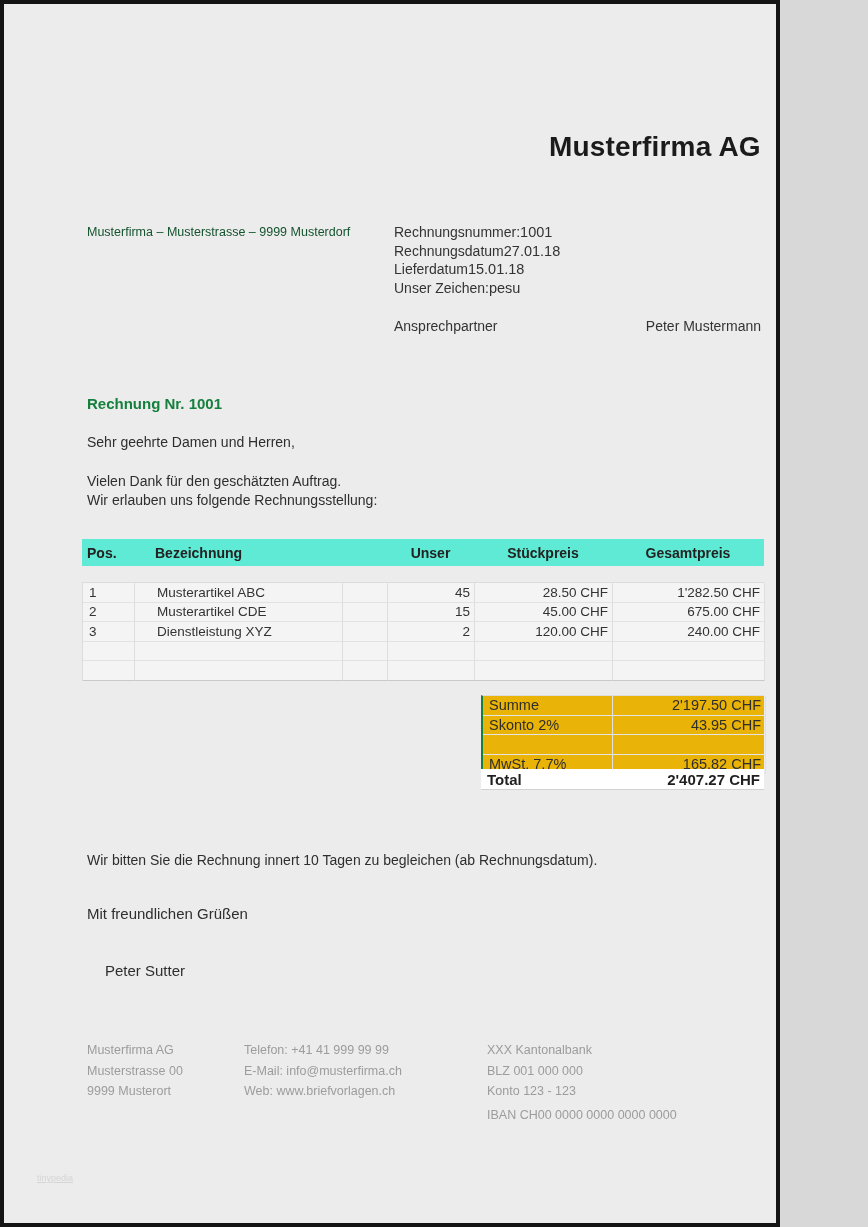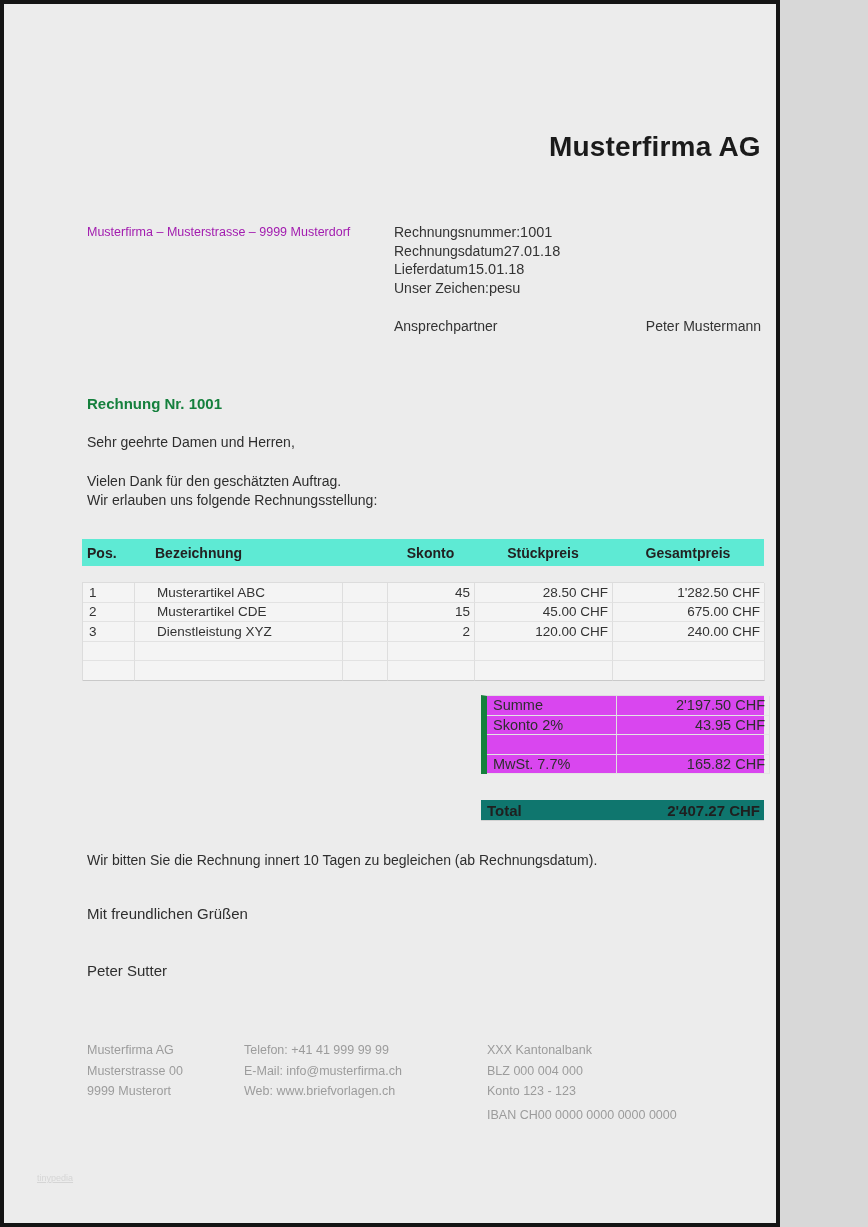--- a/index.html
+++ b/index.html
@@ -14,21 +14,21 @@
     color: #2e2e2e;
   }
   .abs { position: absolute; }
 
   .doc-title {
     left: 545px; top: 127px;
     font-size: 28px; font-weight: bold; color: #1b1b1b;
     letter-spacing: 0.2px;
   }
 
-  .sender-line { left: 83px; top: 221px; font-size: 12.5px; color: #a21caf; }
+  .sender-line { left: 83px; top: 221px; font-size: 12.5px; color: #14532d; }
 
   .recipient { left: 83px; top: 257px; font-size: 14px; line-height: 19.5px; color: #333; }
 
   .meta { left: 390px; top: 220px; width: 367px; font-size: 14px; color: #333; }
   .meta-row { display: flex; justify-content: flex-start; height: 18.6px; }
   .meta-row .val { text-align: right; font-size: 14.5px; }
   .meta-contact { display: flex; justify-content: space-between; margin-top: 20px; }
 
   .subject { left: 83px; top: 391px; font-size: 15px; font-weight: bold; color: #15803d; }
   .salutation { left: 83px; top: 430px; font-size: 14px; }
@@ -68,46 +68,46 @@
   .tbl-body .c.name { padding-left: 22px; }
   .tbl-body .c.num { justify-content: flex-end; padding-right: 4px; }
   .trow { display: contents; }
 
   
   .totals {
     left: 477px; top: 691px; width: 283px;
     display: grid;
     grid-template-columns: 130px 153px;
     grid-auto-rows: 19.5px;
-    background: #d946ef;
+    background: #eab308;
     border-top: 1px solid #dedede;
-    border-left: 6px solid #15803d;
+    border-left: 2px solid #15803d;
     font-size: 14.5px; color: #2e2e2e;
   }
   .totals .c {
     border-right: 1px solid #e0e0e0;
     border-bottom: 1px solid #e4e4e4;
     display: flex; align-items: center;
     white-space: nowrap;
   }
   .totals .c.lbl { padding-left: 6px; }
   .totals .c.val { justify-content: flex-end; padding-right: 4px; }
 
   .total-band {
-    left: 477px; top: 796px; width: 283px; height: 21px;
-    background: #0f766e;
+    left: 477px; top: 765px; width: 283px; height: 21px;
+    background: #ffffff;
     display: flex; justify-content: space-between; align-items: center;
     font-size: 15px; font-weight: bold; color: #1f1f1f;
     padding-left: 6px; padding-right: 4px;
     border-bottom: 1px solid #d2d2d2;
   }
 
   .payment-note { left: 83px; top: 848px; font-size: 14px; }
   .closing { left: 83px; top: 901px; font-size: 15px; }
-  .signature { left: 83px; top: 958px; font-size: 15px; }
+  .signature { left: 101px; top: 958px; font-size: 15px; }
 
   .footer-col { top: 1036px; font-size: 12.5px; line-height: 20.5px; color: #9c9c9c; }
   .footer-col.c1 { left: 83px; }
   .footer-col.c2 { left: 240px; }
   .footer-col.c3 { left: 483px; }
   .footer-col .iban { margin-top: 3px; }
 
   .page-number { left: 772px; top: 1151px; font-size: 15px; color: #2b2b2b; }
   .watermark {
     left: 33px; top: 1169px; font-size: 9px;
@@ -152,21 +152,21 @@
   <div class="abs salutation">Sehr geehrte Damen und Herren,</div>
   <div class="abs intro">
     <div>Vielen Dank für den geschätzten Auftrag.</div>
     <div>Wir erlauben uns folgende Rechnungsstellung:</div>
   </div>
 
   <div class="abs tbl-header">
     <div class="h-pos">Pos.</div>
     <div class="h-name">Bezeichnung</div>
     <div></div>
-    <div class="h-c">Skonto</div>
+    <div class="h-c">Unser</div>
     <div class="h-c">Stückpreis</div>
     <div class="h-c">Gesamtpreis</div>
   </div>
 
   <div class="abs tbl-body">
     <div class="trow">
       <div class="c pos">1</div>
       <div class="c name">Musterartikel ABC</div>
       <div class="c"></div>
       <div class="c num">45</div>
@@ -222,21 +222,21 @@
     <div>Musterstrasse 00</div>
     <div>9999 Musterort</div>
   </div>
   <div class="abs footer-col c2">
     <div>Telefon: +41 41 999 99 99</div>
     <div>E-Mail: info@musterfirma.ch</div>
     <div>Web: www.briefvorlagen.ch</div>
   </div>
   <div class="abs footer-col c3">
     <div>XXX Kantonalbank</div>
-    <div>BLZ 000 004 000</div>
+    <div>BLZ 001 000 000</div>
     <div>Konto 123 - 123</div>
     <div class="iban">IBAN CH00 0000 0000 0000 0000</div>
   </div>
 
   <div class="abs page-number">1</div>
   <div class="abs watermark">tinypedia</div>
 
 </div>
 
 </body></html>

